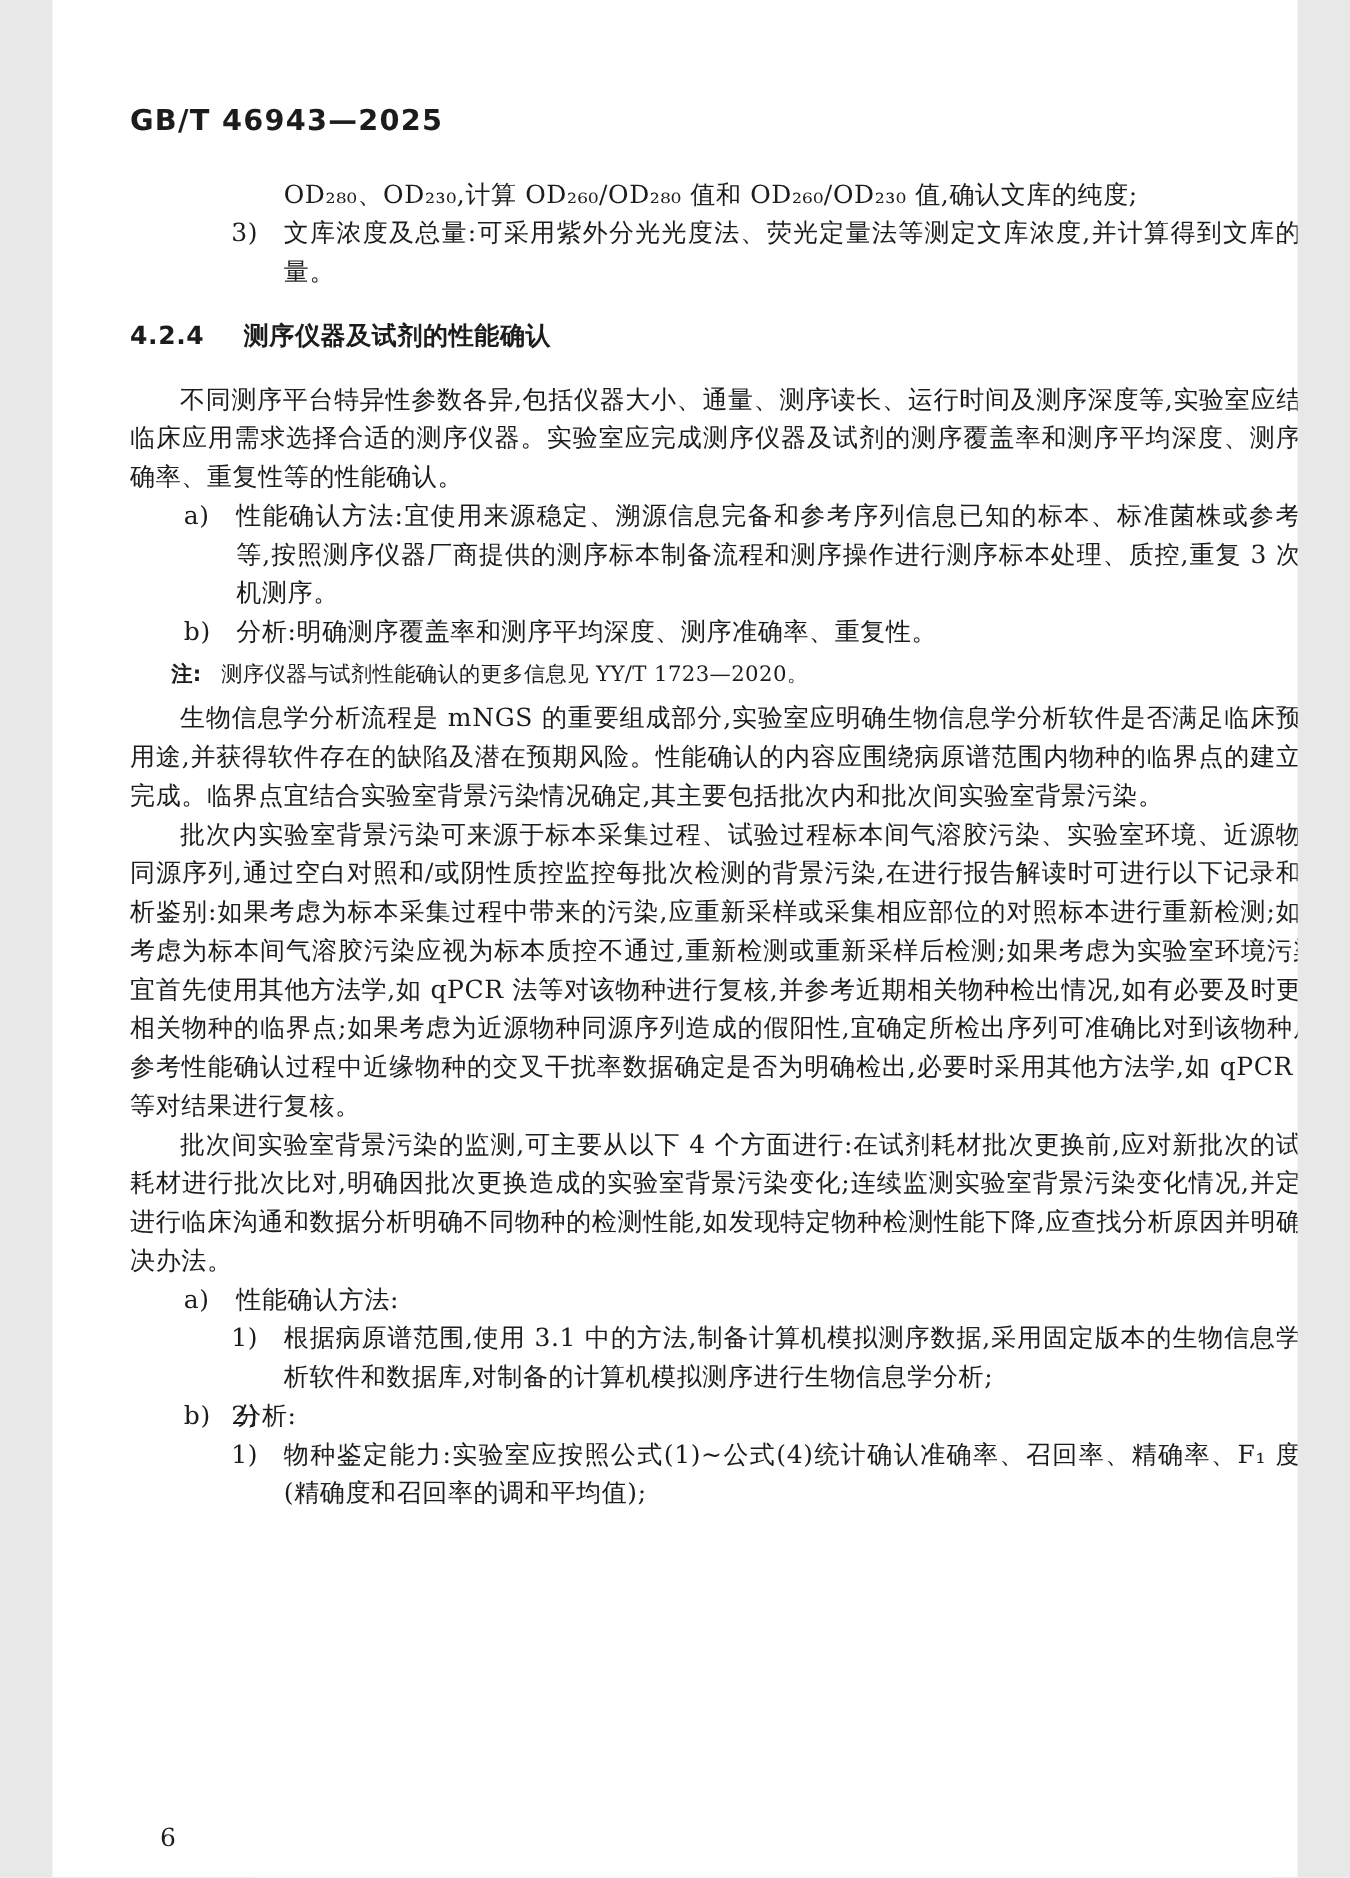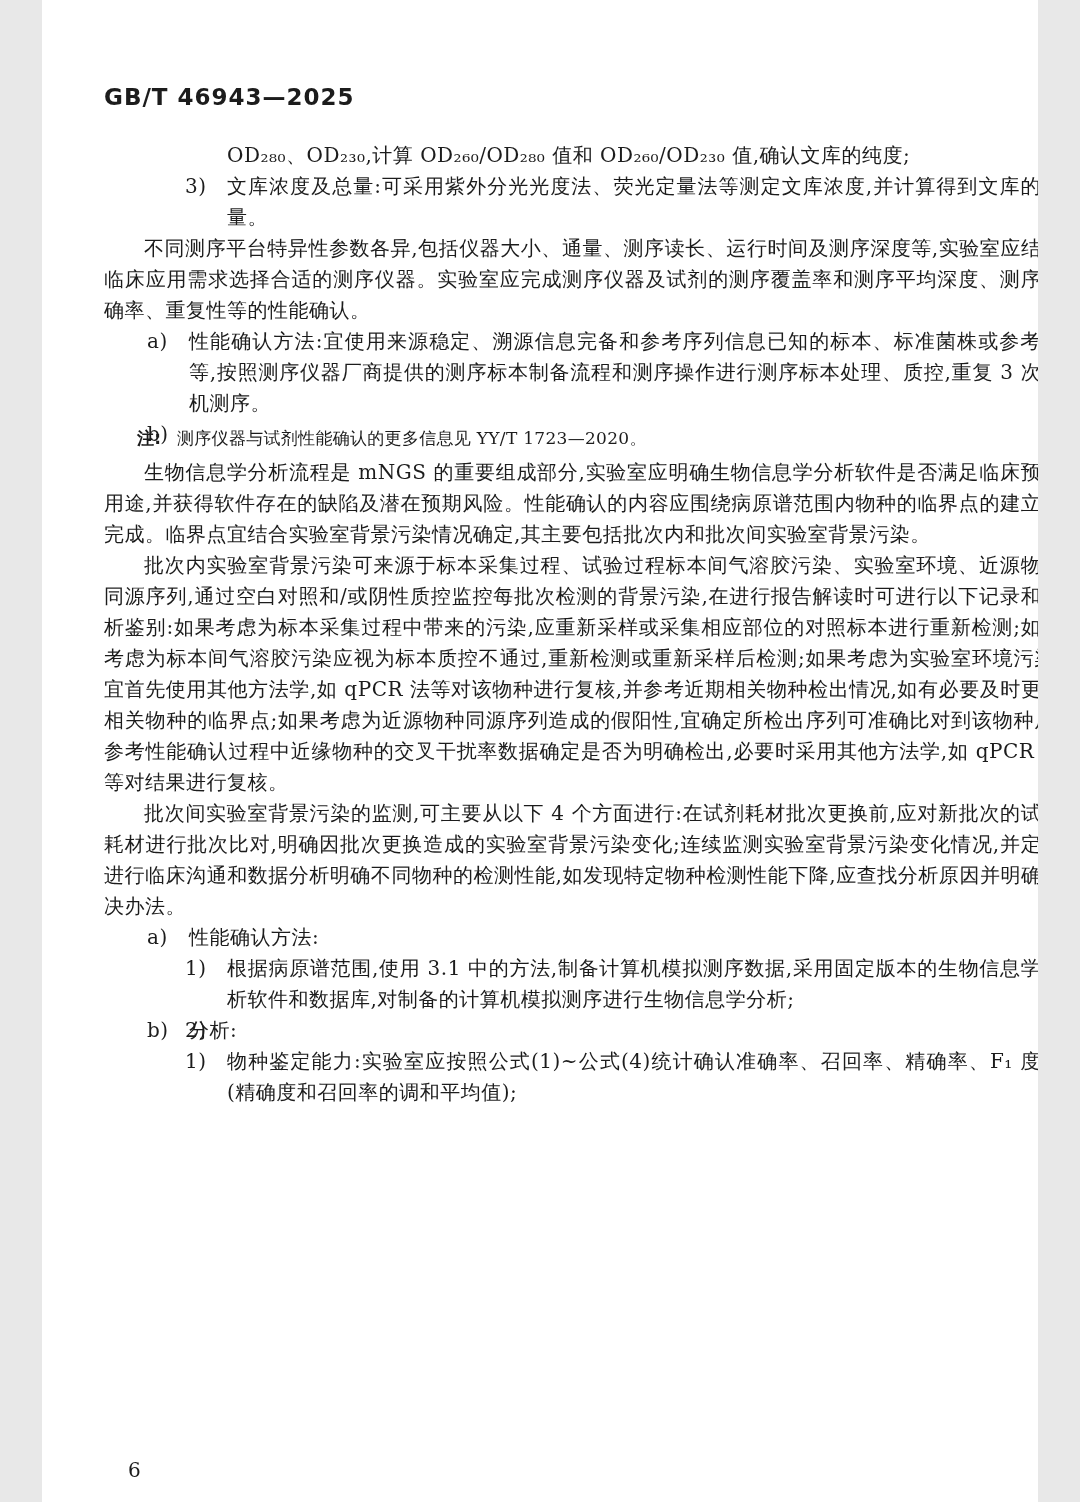--- a/index.html
+++ b/index.html
@@ -79,30 +79,35 @@
 
   <div class="body">
 
     <div class="lvl2-cont">OD₂₈₀、OD₂₃₀,计算 OD₂₆₀/OD₂₈₀ 值和 OD₂₆₀/OD₂₃₀ 值,确认文库的纯度;</div>
 
     <div class="li lvl2">
       <span class="num">3)</span>
       <span>文库浓度及总量:可采用紫外分光光度法、荧光定量法等测定文库浓度,并计算得到文库的总量。</span>
     </div>
 
+    <div class="h">
+      <span class="hnum">4.2.4</span>
+      <span>测序仪器及试剂的性能确认</span>
+    </div>
 
     <p class="para">不同测序平台特异性参数各异,包括仪器大小、通量、测序读长、运行时间及测序深度等,实验室应结合临床应用需求选择合适的测序仪器。实验室应完成测序仪器及试剂的测序覆盖率和测序平均深度、测序准确率、重复性等的性能确认。</p>
 
     <div class="li lvl1">
       <span class="num">a)</span>
       <span>性能确认方法:宜使用来源稳定、溯源信息完备和参考序列信息已知的标本、标准菌株或参考品等,按照测序仪器厂商提供的测序标本制备流程和测序操作进行测序标本处理、质控,重复 3 次上机测序。</span>
     </div>
 
     <div class="li lvl1">
       <span class="num">b)</span>
+      <span>分析:明确测序覆盖率和测序平均深度、测序准确率、重复性。</span>
     </div>
 
     <div class="note">
       <span class="note-label">注:</span>
       <span>测序仪器与试剂性能确认的更多信息见 YY/T 1723—2020。</span>
     </div>
 
 
     <p class="para">生物信息学分析流程是 mNGS 的重要组成部分,实验室应明确生物信息学分析软件是否满足临床预期用途,并获得软件存在的缺陷及潜在预期风险。性能确认的内容应围绕病原谱范围内物种的临界点的建立来完成。临界点宜结合实验室背景污染情况确定,其主要包括批次内和批次间实验室背景污染。</p>
     <p class="para">批次内实验室背景污染可来源于标本采集过程、试验过程标本间气溶胶污染、实验室环境、近源物种同源序列,通过空白对照和/或阴性质控监控每批次检测的背景污染,在进行报告解读时可进行以下记录和分析鉴别:如果考虑为标本采集过程中带来的污染,应重新采样或采集相应部位的对照标本进行重新检测;如果考虑为标本间气溶胶污染应视为标本质控不通过,重新检测或重新采样后检测;如果考虑为实验室环境污染,宜首先使用其他方法学,如 qPCR 法等对该物种进行复核,并参考近期相关物种检出情况,如有必要及时更新相关物种的临界点;如果考虑为近源物种同源序列造成的假阳性,宜确定所检出序列可准确比对到该物种后,参考性能确认过程中近缘物种的交叉干扰率数据确定是否为明确检出,必要时采用其他方法学,如 qPCR 法等对结果进行复核。</p>

